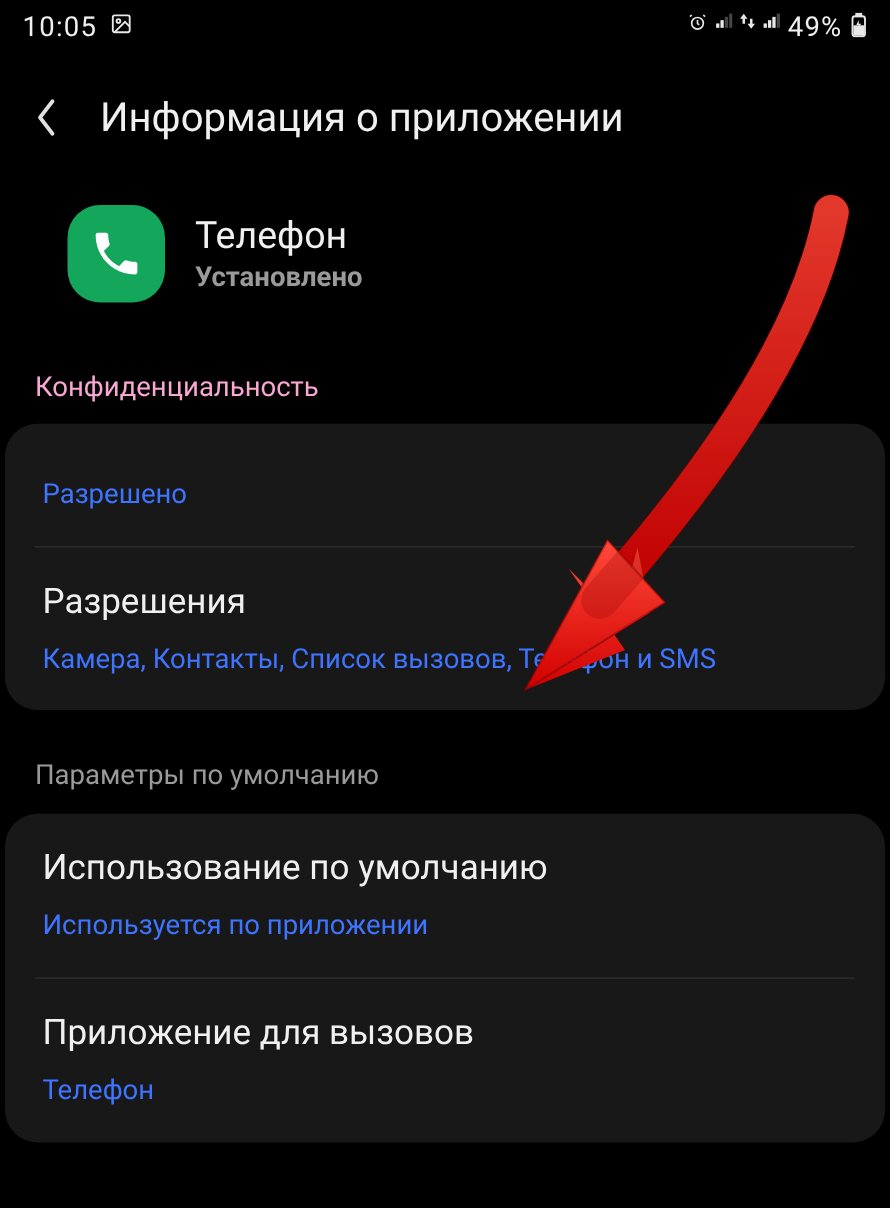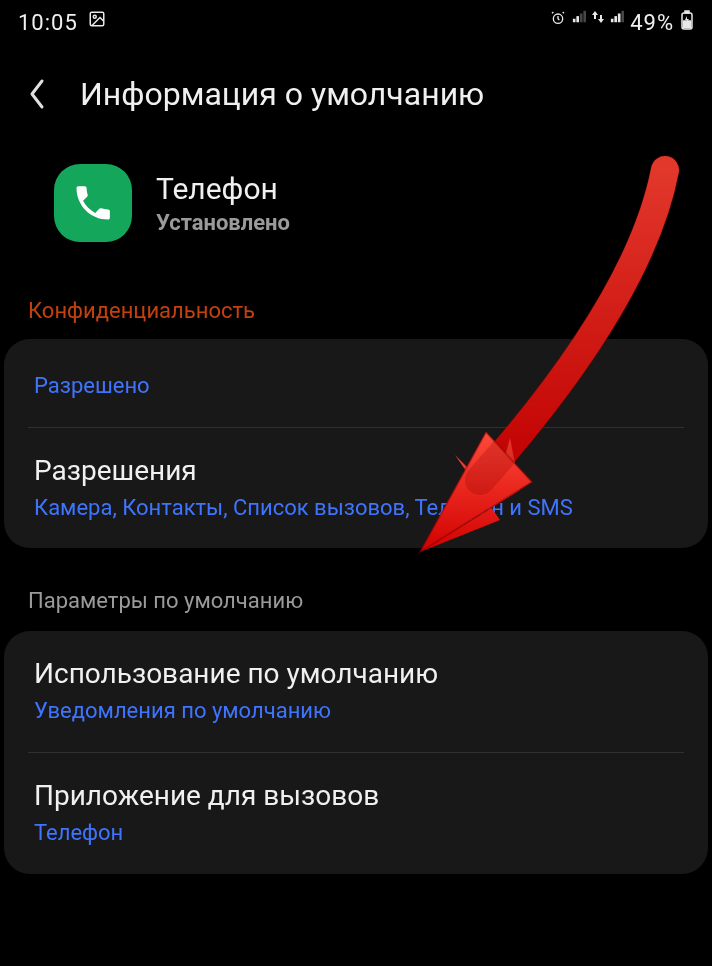--- a/index.html
+++ b/index.html
@@ -67,21 +67,21 @@
     background: #14a65a;
     display:flex; align-items:center; justify-content:center;
   }
   .appblock .txt .name { font-size: 30px; color:#f0f0f0; margin-bottom: 4px;}
   .appblock .txt .sub  { font-size: 22px; color:#9a9a9a;font-weight:bold;}
 
   
   .section-header {
     padding: 30px 28px 10px 28px;
     font-size: 22px;
-    color:#c2410c;
+    color:#f9a8d4;
   }
   .section-header.mid {
     padding-top: 40px;
     padding-bottom: 12px;
     color:#9a9a9a;
   }
 
   
   .group {
     background: #181818;
@@ -93,21 +93,21 @@
     padding: 26px 30px 26px 30px;
     cursor:pointer;
   }
   .item .primary {
     font-size: 28px;
     color:#f0f0f0;
   }
   .item .secondary {
     font-size: 22px;
     color:#3f74ff;
-    margin-top: 6px;
+    margin-top: 16px;
     line-height: 1.35;
   }
   .divider {
     height:1px;
     background:#303030;
     margin: 0 24px;
   }
 
   
   .arrow-overlay {
@@ -170,21 +170,21 @@
     </span>
   </div>
 </div>
 
 <div class="titlebar">
   <div class="back">
     <svg width="20" height="34" viewBox="0 0 20 34" fill="none" stroke="#e0e0e0" stroke-width="3" stroke-linecap="round" stroke-linejoin="round">
       <polyline points="15,4 5,17 15,30"></polyline>
     </svg>
   </div>
-  <div class="title">Информация о умолчанию</div>
+  <div class="title">Информация о приложении</div>
 </div>
 
 <div class="appblock">
   <div class="app-icon">
     <svg width="44" height="44" viewBox="0 0 24 24" fill="#ffffff">
       <path d="M6.6 10.8c1.4 2.8 3.8 5.2 6.6 6.6l2.2-2.2c.3-.3.7-.4 1.1-.3 1.2.4 2.4.6 3.7.6.6 0 1 .4 1 1v3.5c0 .6-.4 1-1 1C10.6 21 3 13.4 3 3.8c0-.6.4-1 1-1h3.5c.6 0 1 .4 1 1 0 1.3.2 2.5.6 3.7.1.4 0 .8-.3 1.1L6.6 10.8z"></path>
     </svg>
   </div>
   <div class="txt">
     <div class="name">Телефон</div>
@@ -203,21 +203,21 @@
     <div class="primary">Разрешения</div>
     <div class="secondary">Камера, Контакты, Список вызовов, Телефон и SMS</div>
   </div>
 </div>
 
 <div class="section-header mid">Параметры по умолчанию</div>
 
 <div class="group">
   <div class="item">
     <div class="primary">Использование по умолчанию</div>
-    <div class="secondary">Уведомления по умолчанию</div>
+    <div class="secondary">Используется по приложении</div>
   </div>
   <div class="divider"></div>
   <div class="item">
     <div class="primary">Приложение для вызовов</div>
     <div class="secondary">Телефон</div>
   </div>
 </div>
 
 <svg class="arrow-overlay" width="712" height="966">
   <defs>

